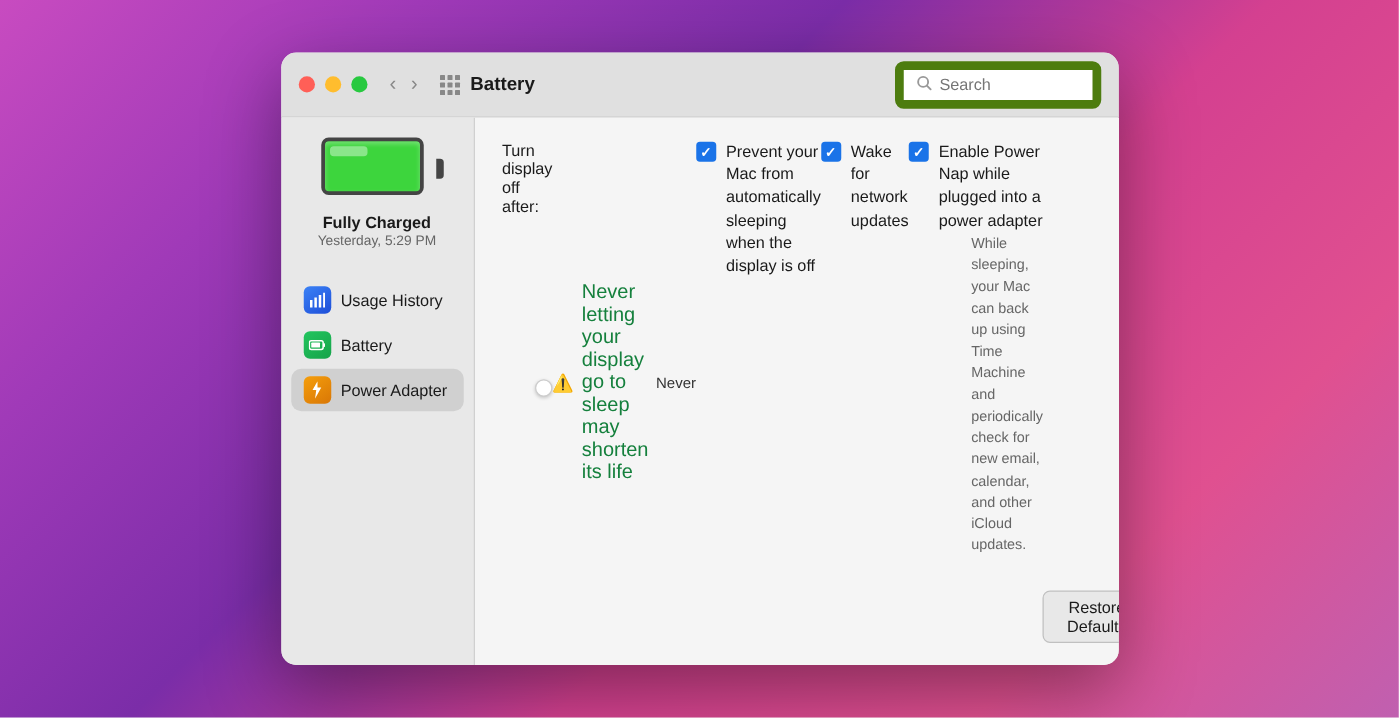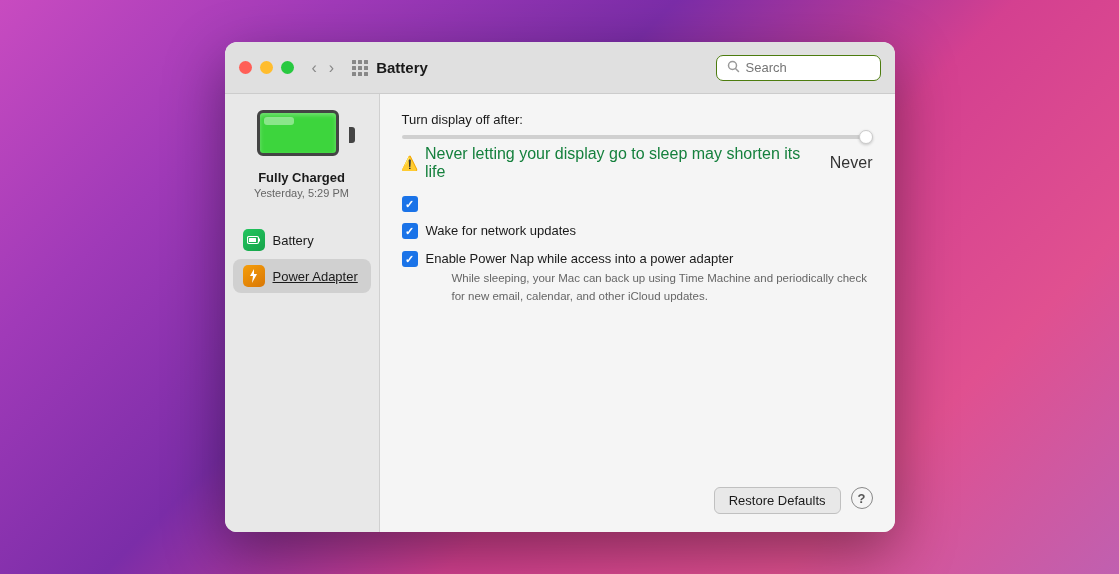--- a/index.html
+++ b/index.html
@@ -96,21 +96,21 @@
       font-size: 15px;
       font-weight: 600;
       color: #1a1a1a;
     }
 
     .search-bar {
       margin-left: auto;
       display: flex;
       align-items: center;
       background: #ffffff;
-      border: 1px solid #4d7c0f;
+      border: 7px solid #4d7c0f;
       border-radius: 7px;
       padding: 4px 10px;
       width: 165px;
       gap: 6px;
     }
 
     .search-icon-svg {
       color: #999;
       font-size: 13px;
       flex-shrink: 0;
@@ -211,21 +211,21 @@
     .sidebar-item {
       display: flex;
       align-items: center;
       gap: 8px;
       padding: 6px 10px;
       border-radius: 8px;
       cursor: pointer;
       font-size: 13px;
       color: #1a1a1a;
     }
-    .sidebar-item.active { background: #d0d0d0; text-decoration: underline; }
+    .sidebar-item.active { background: #d0d0d0; }
 
     .sidebar-icon {
       width: 22px;
       height: 22px;
       border-radius: 5px;
       display: flex;
       align-items: center;
       justify-content: center;
       font-size: 12px;
       flex-shrink: 0;
@@ -233,21 +233,21 @@
 
     .icon-usage { background: linear-gradient(145deg, #3b82f6, #1d4ed8); color: white; }
     .icon-battery { background: linear-gradient(145deg, #22c55e, #16a34a); color: white; }
     .icon-power { background: linear-gradient(145deg, #f59e0b, #d97706); color: white; }
     .icon-schedule { background: linear-gradient(145deg, #ef4444, #dc2626); color: white; }
 
     .main-content {
       flex: 1;
       padding: 18px 22px;
       display: flex;
-      flex-direction: column;
+      flex-direction: row;
       background: #f5f5f5;
       overflow-y: auto;
     }
 
     .section-label {
       font-size: 13px;
       font-weight: 500;
       color: #1a1a1a;
       margin-bottom: 8px;
     }
@@ -291,21 +291,21 @@
       flex-shrink: 0;
     }
 
     .warning-text {
       font-size: 16px;
       color: #15803d;
       flex: 1;
     }
 
     .warning-never {
-      font-size: 16px;
+      font-size: 12px;
       color: #333;
     }
 
     .checkbox-row {
       display: flex;
       align-items: flex-start;
       gap: 8px;
       margin-bottom: 10px;
     }
 
@@ -424,20 +424,31 @@
             <div class="battery-shine"></div>
           </div>
           <div class="battery-tip"></div>
         </div>
         <div class="battery-label">Fully Charged</div>
         <div class="battery-sublabel">Yesterday, 5:29 PM</div>
       </div>
 
       <div class="sidebar-nav">
 
+        <div class="sidebar-item">
+          <div class="sidebar-icon icon-usage">
+            <svg width="13" height="13" viewBox="0 0 13 13" fill="none">
+              <rect x="1" y="6" width="2" height="6" fill="white"></rect>
+              <rect x="4.5" y="4" width="2" height="8" fill="white"></rect>
+              <rect x="8" y="2" width="2" height="10" fill="white"></rect>
+              <rect x="11.5" y="0" width="2" height="12" fill="white"></rect>
+            </svg>
+          </div>
+          <span class="sidebar-item-label">Usage History</span>
+        </div>
 
         <div class="sidebar-item">
           <div class="sidebar-icon icon-battery">
             <svg width="14" height="10" viewBox="0 0 14 10" fill="none">
               <rect x="0.5" y="1.5" width="11" height="7" rx="1.5" stroke="white" stroke-width="1.2"></rect>
               <rect x="11.5" y="3.5" width="1.5" height="3" rx="0.5" fill="white"></rect>
               <rect x="2" y="3" width="7" height="4" rx="0.5" fill="white"></rect>
             </svg>
           </div>
           <span class="sidebar-item-label">Battery</span>
@@ -469,37 +480,40 @@
       <div class="warning-row">
         <span class="warning-icon">⚠️</span>
         <span class="warning-text">Never letting your display go to sleep may shorten its life</span>
         <span class="warning-never">Never</span>
       </div>
 
       <div class="checkbox-row">
         <div class="checkbox-box">
           <span class="checkmark">✓</span>
         </div>
+        <div>
+          <div class="checkbox-label">Prevent your Mac from automatically sleeping when the display is off</div>
+        </div>
       </div>
 
       <div class="checkbox-row">
         <div class="checkbox-box">
           <span class="checkmark">✓</span>
         </div>
         <div>
           <div class="checkbox-label">Wake for network updates</div>
         </div>
       </div>
 
       <div class="checkbox-row">
         <div class="checkbox-box">
           <span class="checkmark">✓</span>
         </div>
         <div>
-          <div class="checkbox-label">Enable Power Nap while access into a power adapter</div>
+          <div class="checkbox-label">Enable Power Nap while plugged into a power adapter</div>
           <div class="checkbox-sublabel">While sleeping, your Mac can back up using Time Machine and periodically check for new email, calendar, and other iCloud updates.</div>
         </div>
       </div>
 
       <div class="footer">
         <button class="restore-btn">Restore Defaults</button>
         <button class="help-btn">?</button>
       </div>
 
     </div>

